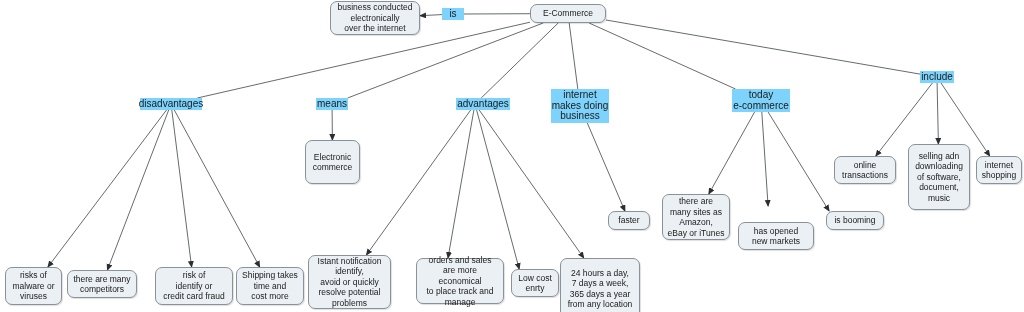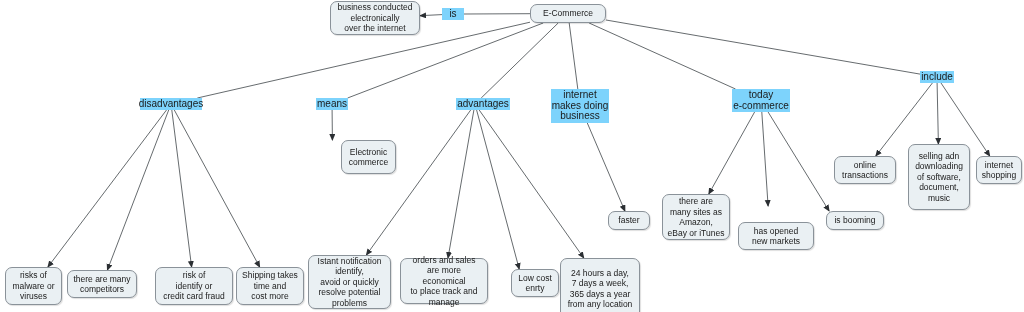--- a/index.html
+++ b/index.html
@@ -89,40 +89,40 @@
         <line x1="932.4" y1="83.0" x2="875.8" y2="156.0" stroke="#555a5e" stroke-width="0.9" marker-end="url(#arrowhead)"></line>
         <line x1="937.1" y1="83.0" x2="938.4" y2="144.0" stroke="#555a5e" stroke-width="0.9" marker-end="url(#arrowhead)"></line>
         <line x1="941.0" y1="83.0" x2="989.7" y2="156.0" stroke="#555a5e" stroke-width="0.9" marker-end="url(#arrowhead)"></line>
       </g>
   </svg>
   <div id="node-layer">
       <div class="node" style="left: 530px; top: 4px; width: 76px; height: 19px;">E-Commerce</div>
       <div class="node" style="left: 330px; top: 1px; width: 90px; height: 34px;">business conducted
 electronically
 over the internet</div>
-      <div class="node" style="left: 305px; top: 140px; width: 55px; height: 34px; margin-left: 36px;">Electronic
+      <div class="node" style="left: 305px; top: 140px; width: 55px; height: 44px;">Electronic
 commerce</div>
       <div class="node" style="left: 608px; top: 211px; width: 42px; height: 19px;">faster</div>
       <div class="node" style="left: 5px; top: 267px; width: 57px; height: 38px;">risks of
 malware or
 viruses</div>
       <div class="node" style="left: 67px; top: 270px; width: 70px; height: 28px;">there are many
 competitors</div>
       <div class="node" style="left: 155px; top: 267px; width: 78px; height: 38px;">risk of
 identify or
 credit card fraud</div>
       <div class="node" style="left: 236px; top: 267px; width: 68px; height: 38px;">Shipping takes
 time and
 cost more</div>
       <div class="node" style="left: 308px; top: 255px; width: 83px; height: 54px;">Istant notification
 identify,
 avoid or quickly
 resolve potential
 problems</div>
-      <div class="node" style="left: 400px; top: 258px; width: 88px; height: 46px;">orders and sales
+      <div class="node" style="left: 416px; top: 258px; width: 88px; height: 46px;">orders and sales
 are more economical
 to place track and
 manage</div>
       <div class="node" style="left: 499px; top: 269px; width: 48px; height: 28px; margin-left: 12px;">Low cost
 enrty</div>
       <div class="node" style="left: 560px; top: 258px; width: 80px; height: 61px;">24 hours a day,
 7 days a week,
 365 days a year
 from any location</div>
       <div class="node" style="left: 662px; top: 194px; width: 68px; height: 46px;">there are

